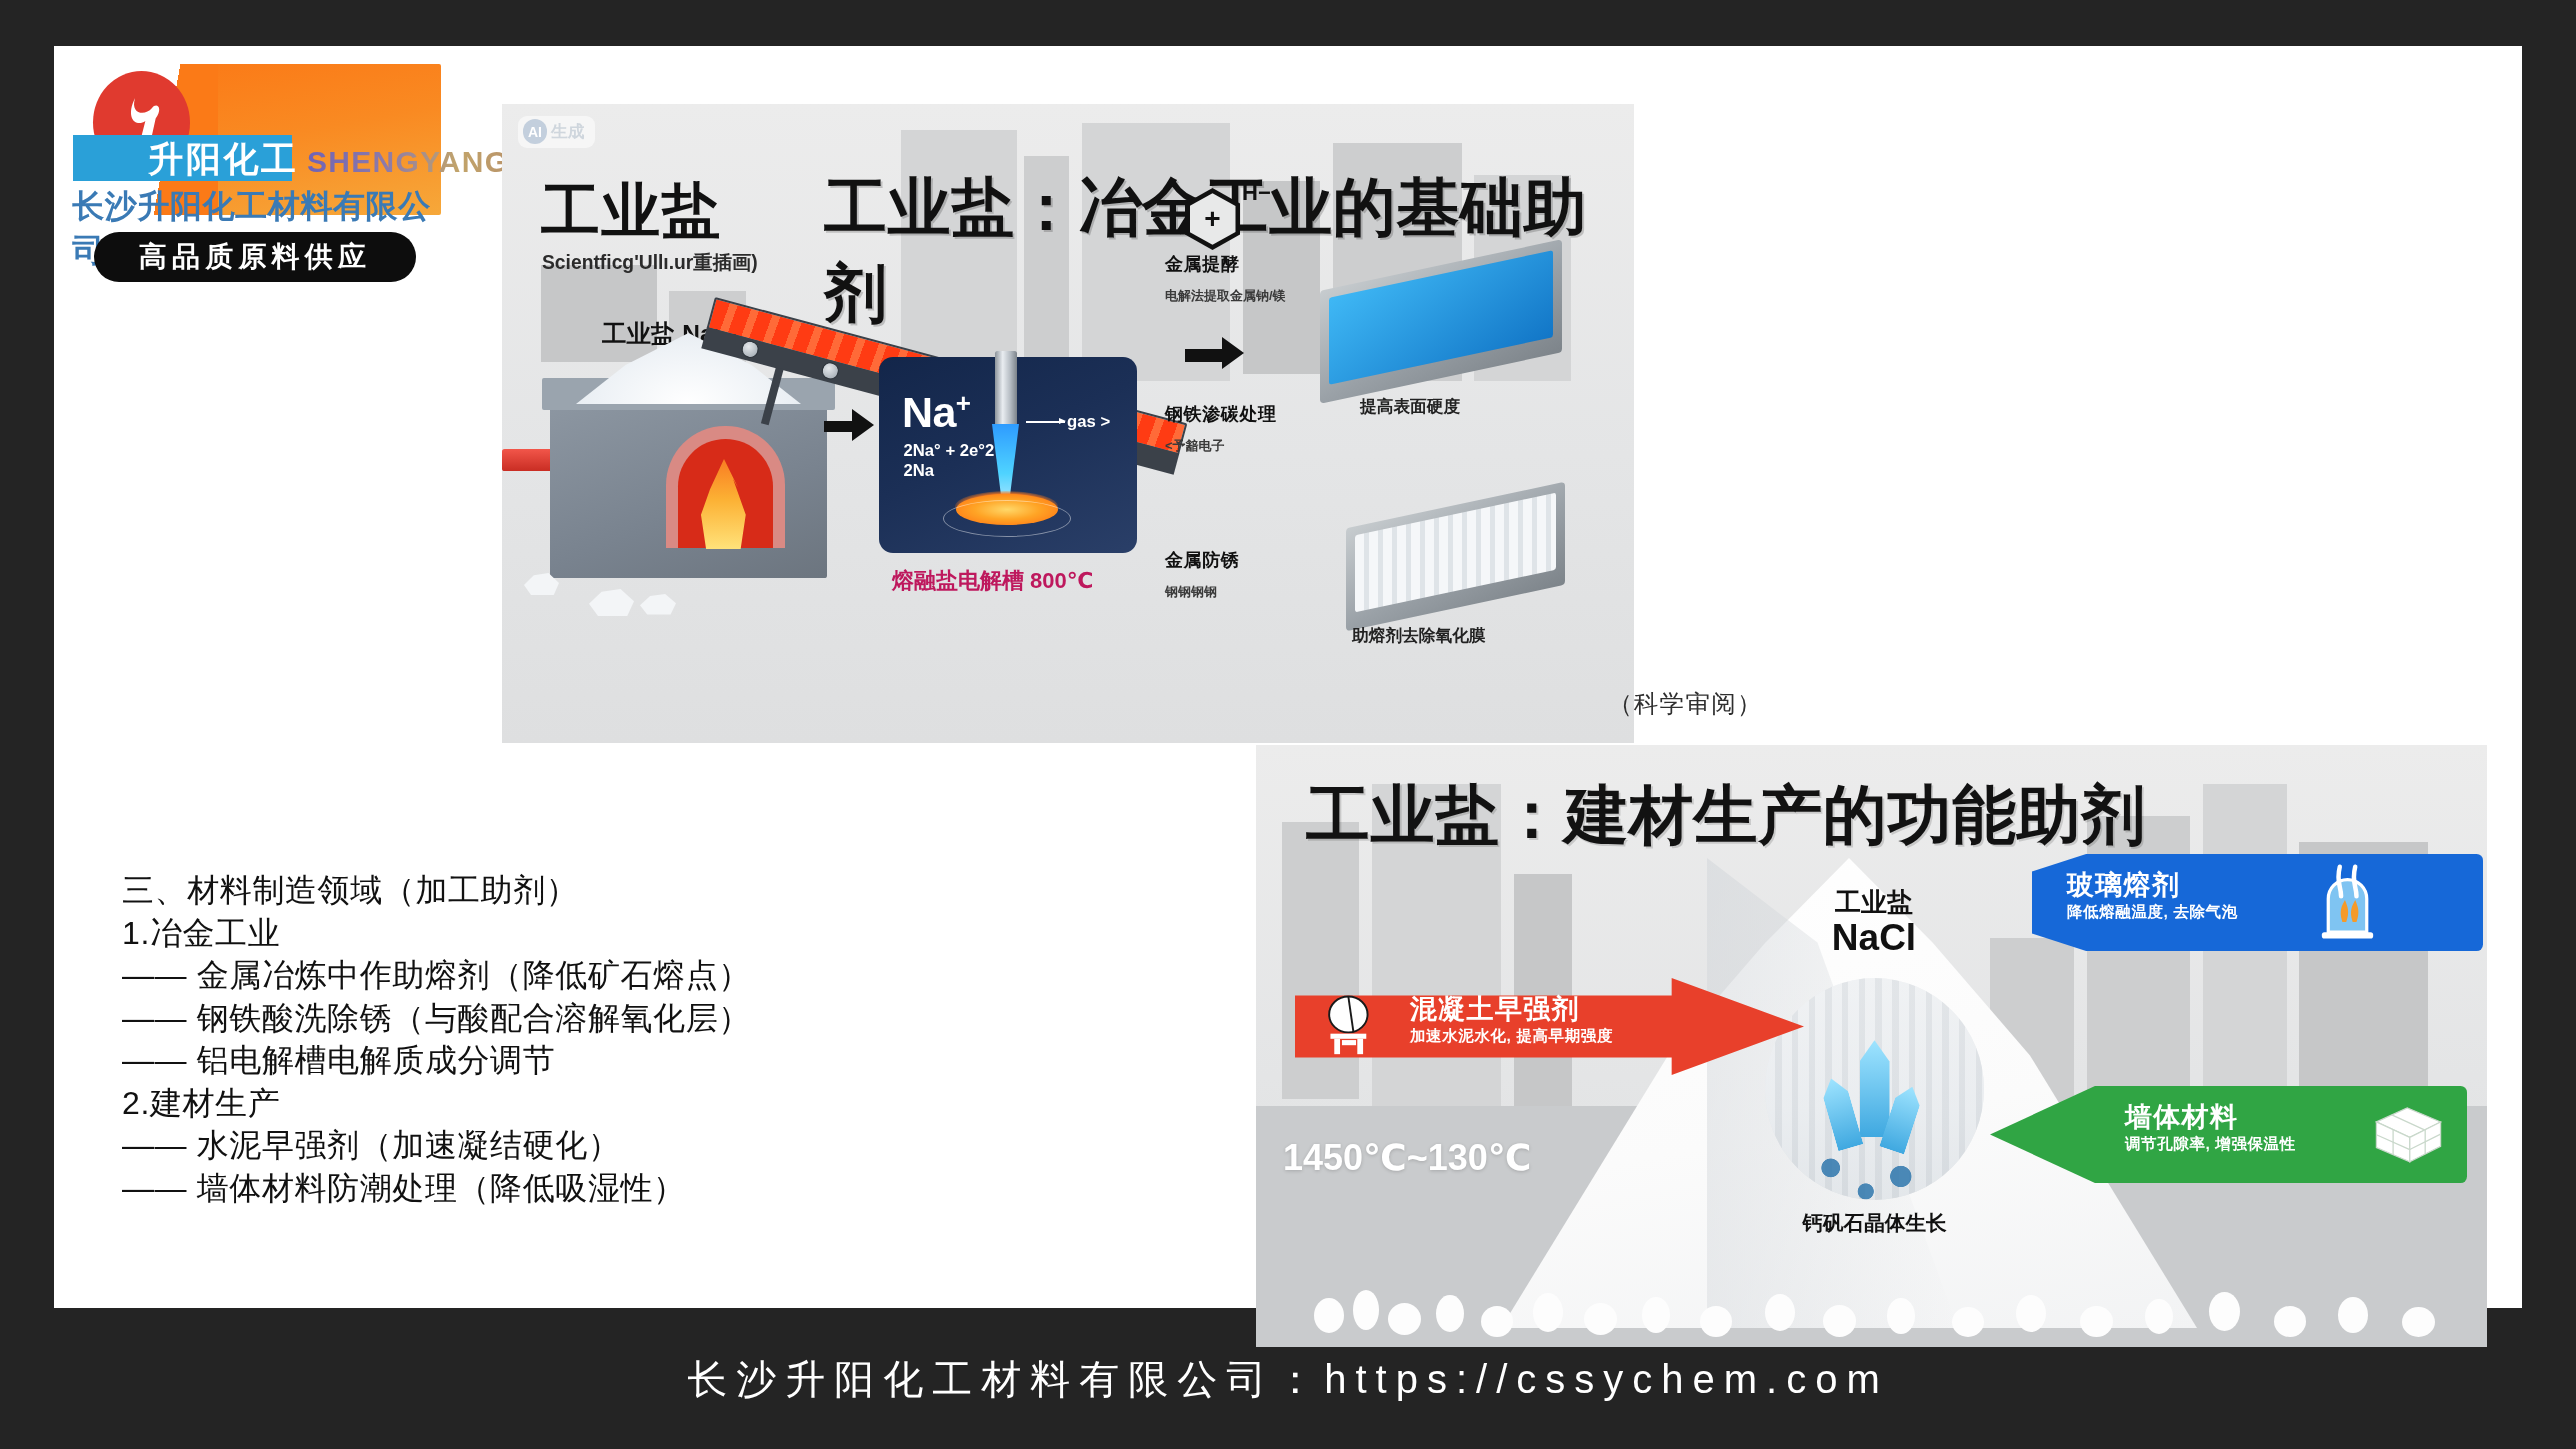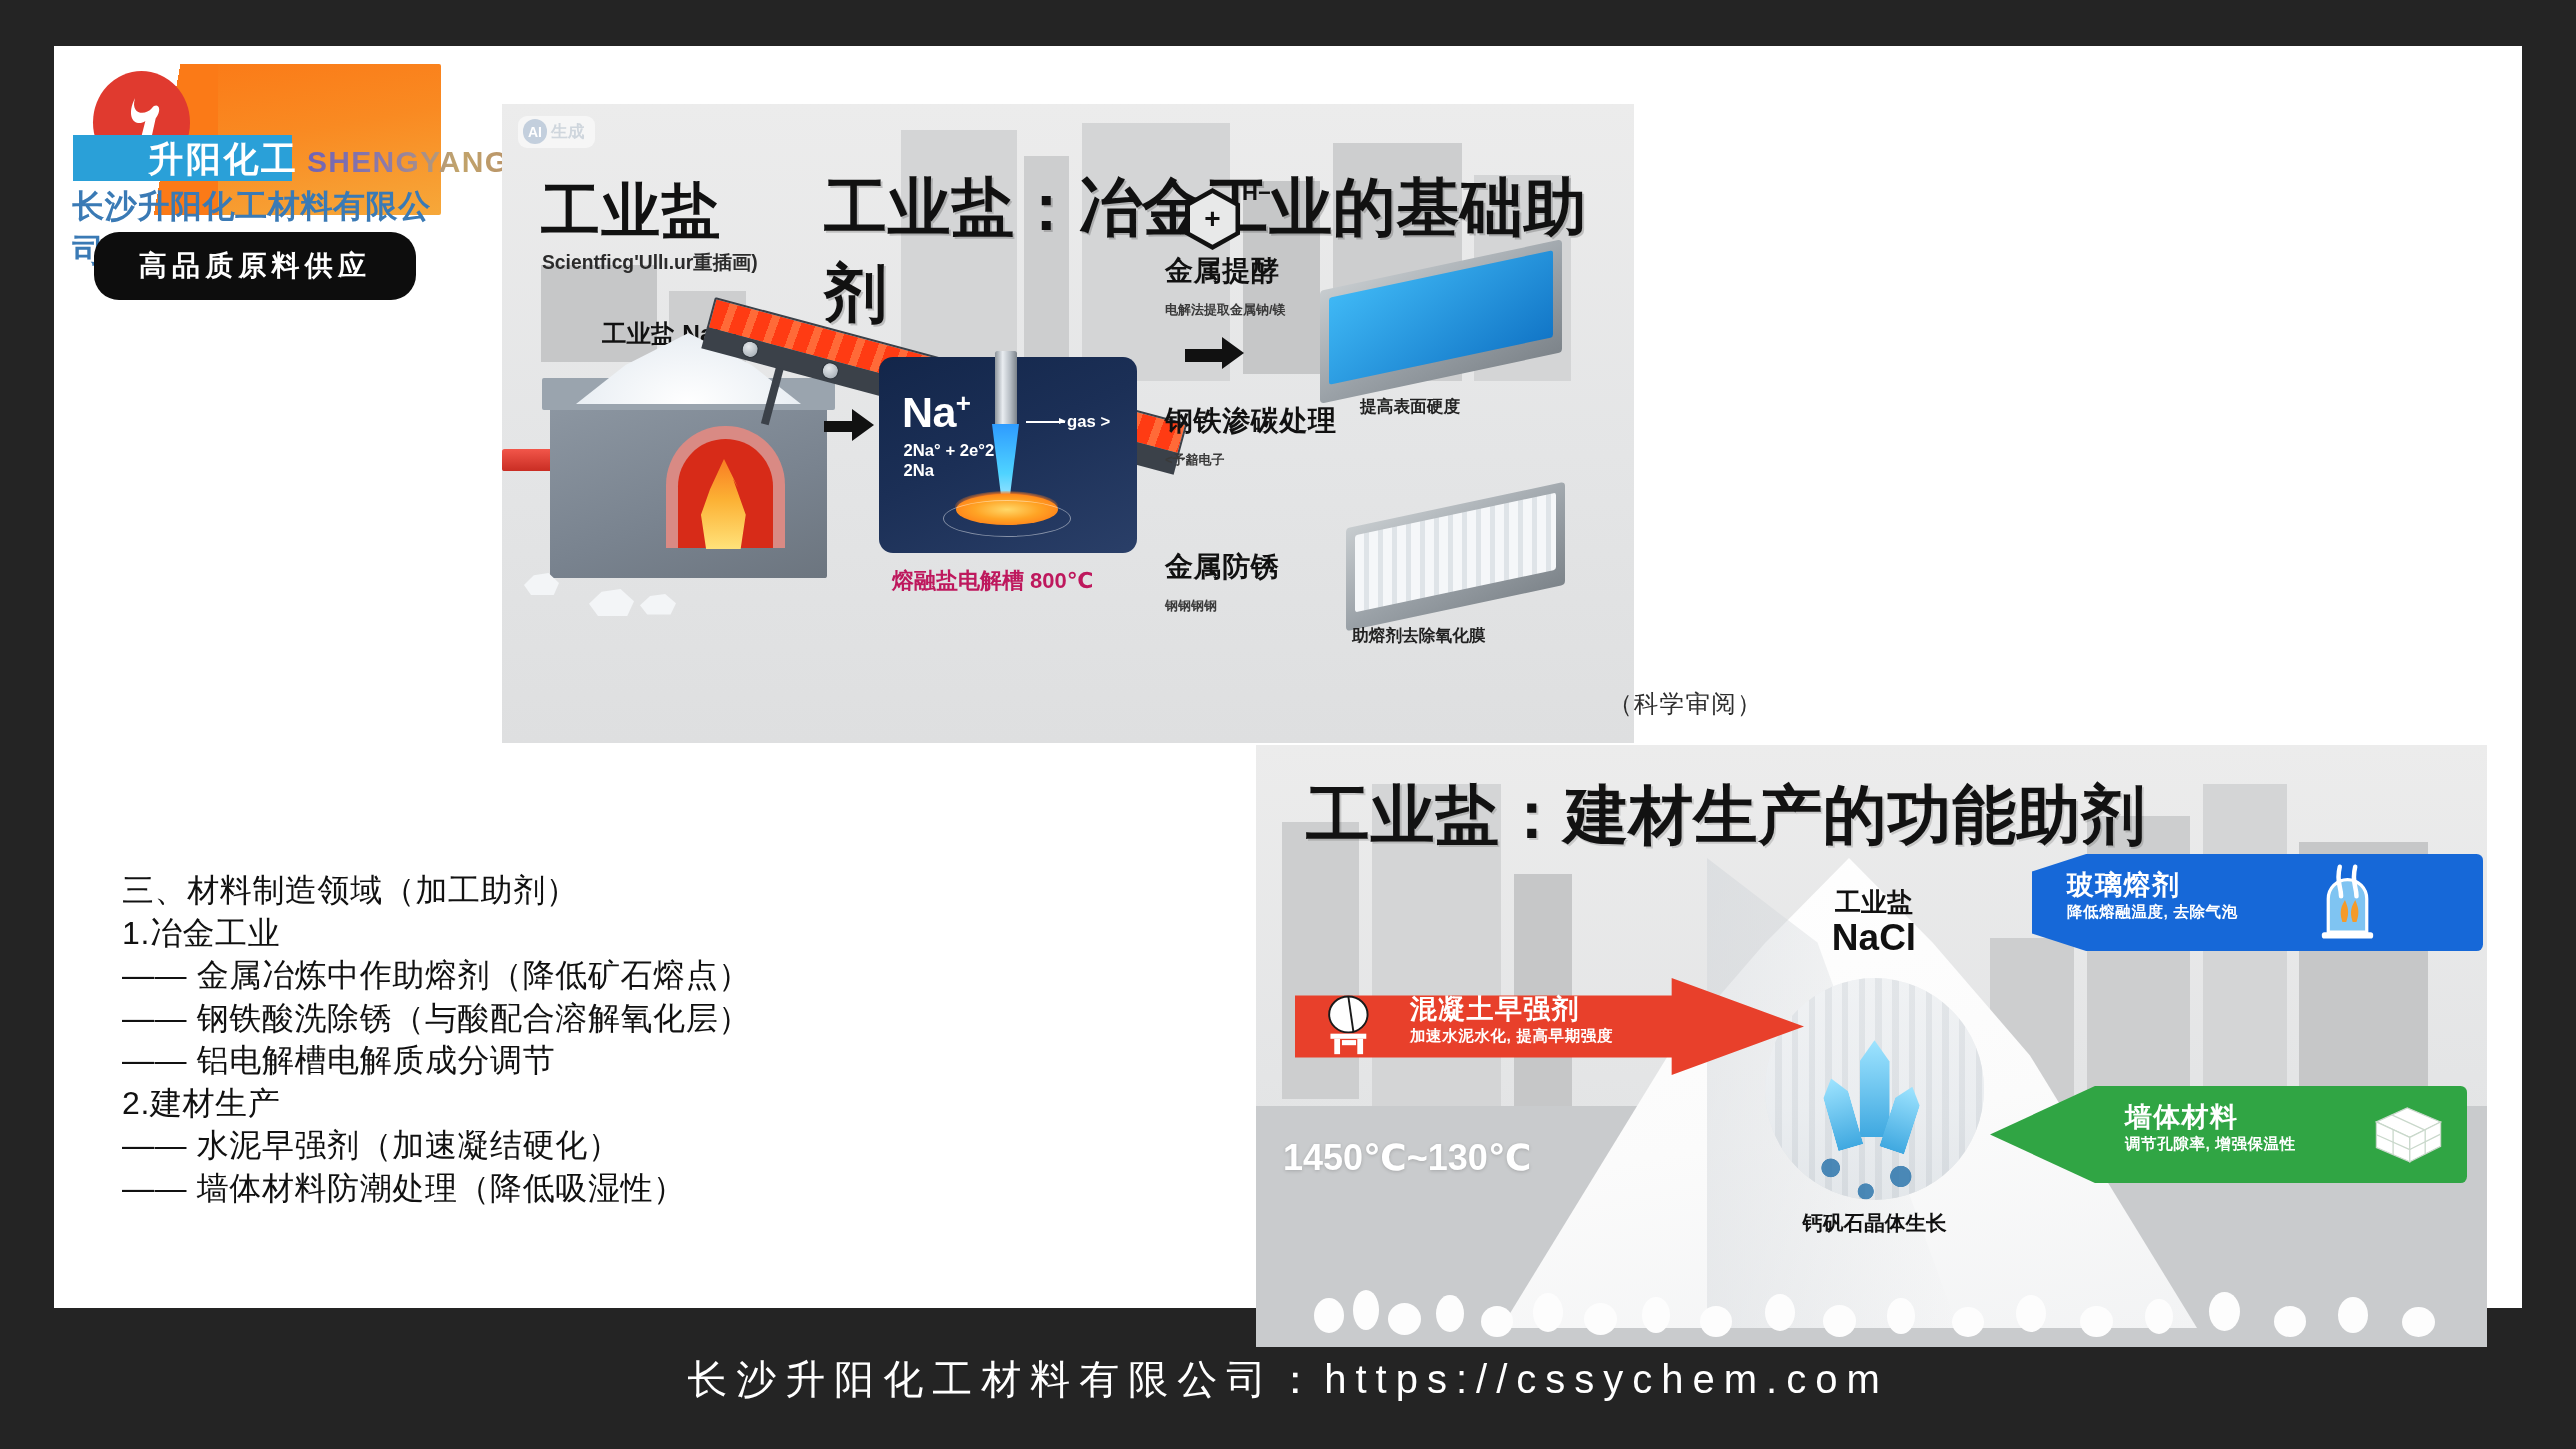--- a/index.html
+++ b/index.html
@@ -52,21 +52,21 @@
     color:#7a6fb3;
     background:linear-gradient(90deg,#6f63b5 0%,#8e7ba8 40%,#c2a46a 75%,#b9946a 100%);
     -webkit-background-clip:text; background-clip:text; -webkit-text-fill-color:transparent;
   }
   .brand-full{
     position:absolute; left:5.2px; top:126px;
     font-size:32px; letter-spacing:0.6px; font-weight:600;
     color:#3a7ab5;
   }
   .brand-badge{
-    position:absolute; left:27px; top:173px; width:322px; height:68px;
+    position:absolute; left:27px; top:173px; width:322px; height:50px;
     background:#0d0d0d; border-radius:25px;
     display:flex; align-items:center; justify-content:center;
   }
   .brand-badge span{
     color:#fff; font-size:28px; font-weight:bold; letter-spacing:5.2px;
   }
 
   
   .copy{
     position:absolute; left:68px; top:823px; width:966px;
@@ -234,21 +234,21 @@
   }
   .arr-body{ position:absolute; background:#111; }
   .arr-head{
     position:absolute; width:0;height:0;
     border-left:22px solid #111;
     border-top:16.7px solid transparent; border-bottom:16.7px solid transparent;
   }
 
   
   .rl{ position:absolute; }
-  .rl .h{ font-size:28px; font-weight:900; color:#111; letter-spacing:0.6px; }
+  .rl .h{ font-size:18px; font-weight:900; color:#111; letter-spacing:0.6px; }
   .rl .s{ font-size:13px; font-weight:600; color:#3a3a3a; margin-top:11px; }
   .tray{
     position:absolute;
     background:linear-gradient(160deg,#c7cccf 0%,#9aa1a7 55%,#7d848a 100%);
     border-radius:3.9px; transform:skewY(-12deg);
   }
   .tray-in{
     position:absolute; inset:9px 9px 16.7px 9px; border-radius:2.6px;
   }
   .tray-cap{

